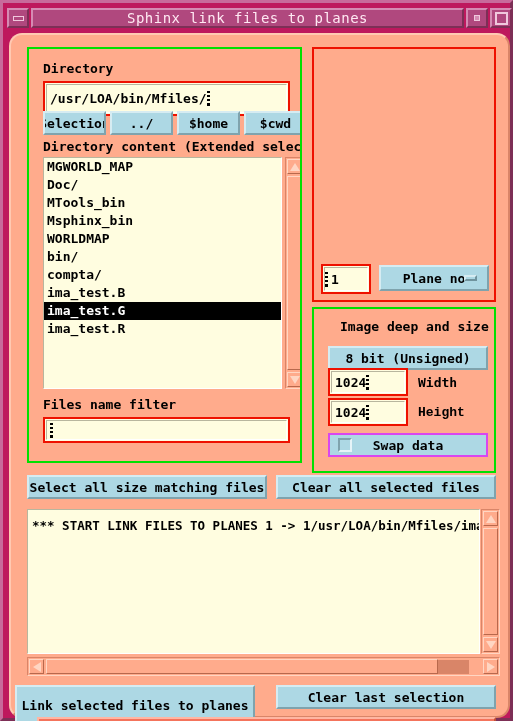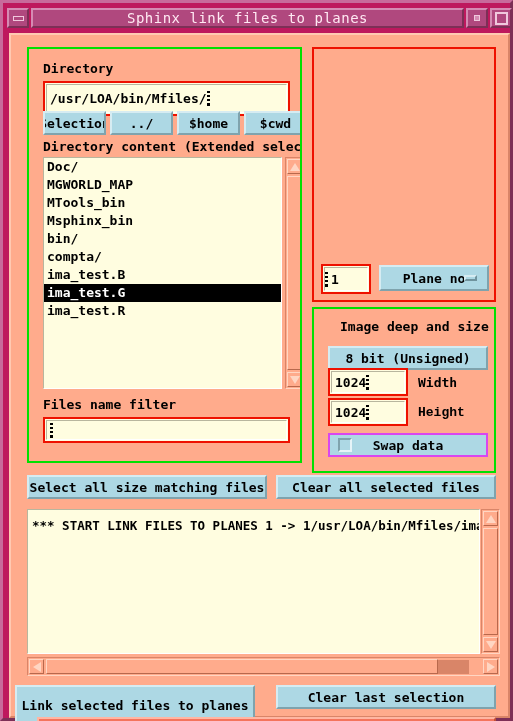--- a/index.html
+++ b/index.html
@@ -94,20 +94,21 @@
   .client {
     position: absolute;
     left: 6px; top: 30px;
     width: 501px; height: 685px;
     background: #ffab8c;
     box-sizing: border-box;
     border-left: 2px solid #ffc9b2;
     border-top: 2px solid #ffc9b2;
     border-right: 2px solid #d98568;
     border-bottom: 2px solid #d98568;
+    border-radius: 13px;
   }
 
   
   .grp-green {
     position: absolute;
     border: 2px solid #00e000;
     background: #ffab8c;
     box-sizing: border-box;
   }
   .grp-red {
@@ -421,24 +422,25 @@
       </div>
 
       <div class="btn" style="left:14px; top:62px; width:63px; height:24px;">Selection</div>
       <div class="btn" style="left:81px; top:62px; width:63px; height:24px;">../</div>
       <div class="btn" style="left:148px; top:62px; width:63px; height:24px;">$home</div>
       <div class="btn" style="left:215px; top:62px; width:63px; height:24px;">$cwd</div>
 
       <div class="lbl" style="left:14px; top:90px;">Directory content (Extended selection)</div>
 
       <div class="listbox" style="left:14px; top:108px; width:239px; height:232px;">
+        <div class="li">MGWORLD_MAP</div>
         <div class="li">Doc/</div>
-        <div class="li">MGWORLD_MAP</div>
         <div class="li">MTools_bin</div>
         <div class="li">Msphinx_bin</div>
+        <div class="li">WORLDMAP</div>
         <div class="li">bin/</div>
         <div class="li">compta/</div>
         <div class="li">ima_test.B</div>
         <div class="li sel">ima_test.G</div>
         <div class="li">ima_test.R</div>
       </div>
 
       <div class="vscroll" style="left:256px; top:108px; width:19px; height:232px;">
         <div class="sb-arrow" style="left:1px; top:1px; width:15px; height:15px;">
           <div class="tri-up"></div>

